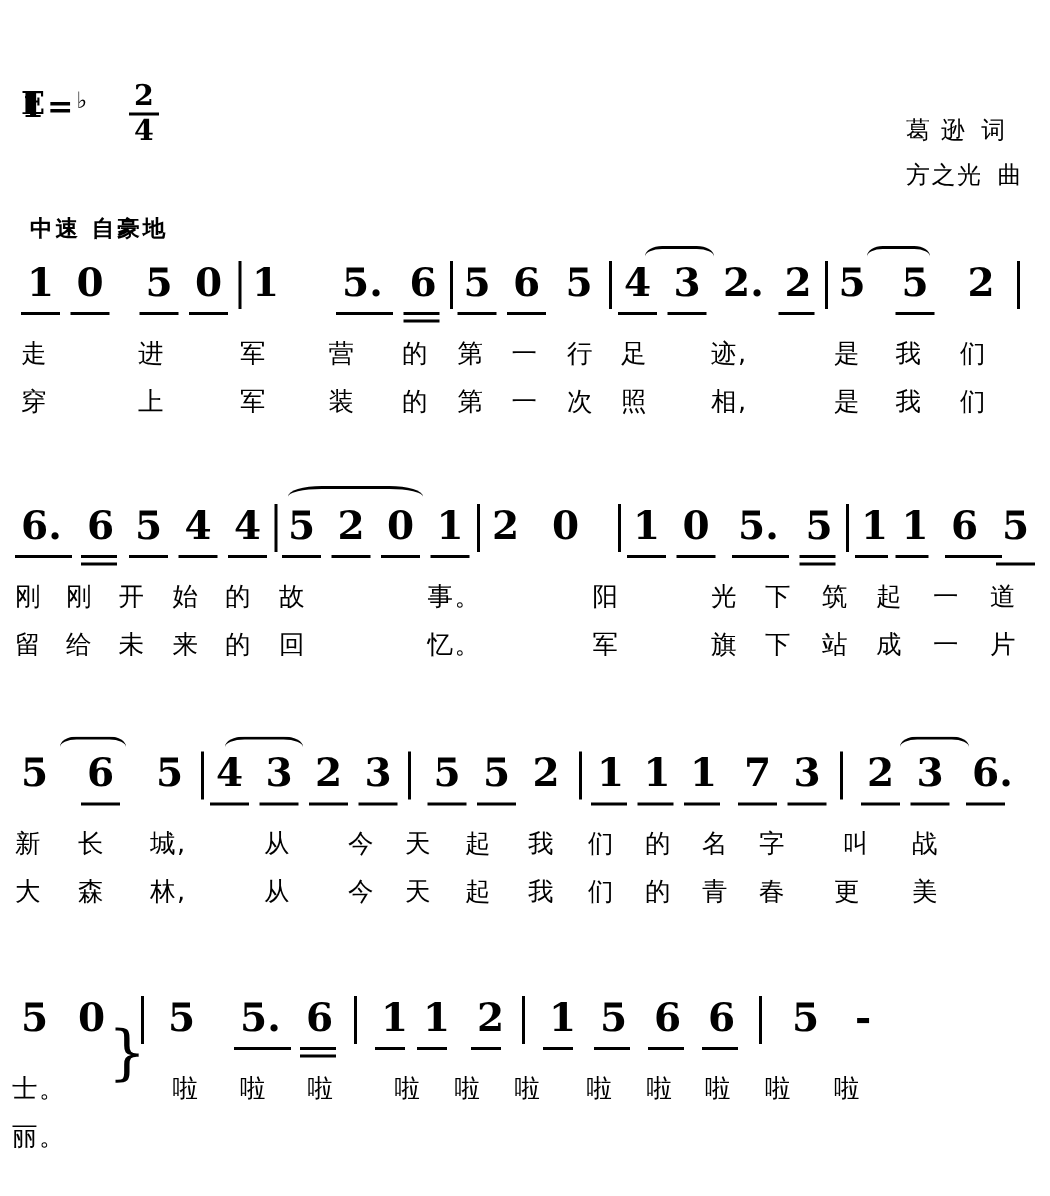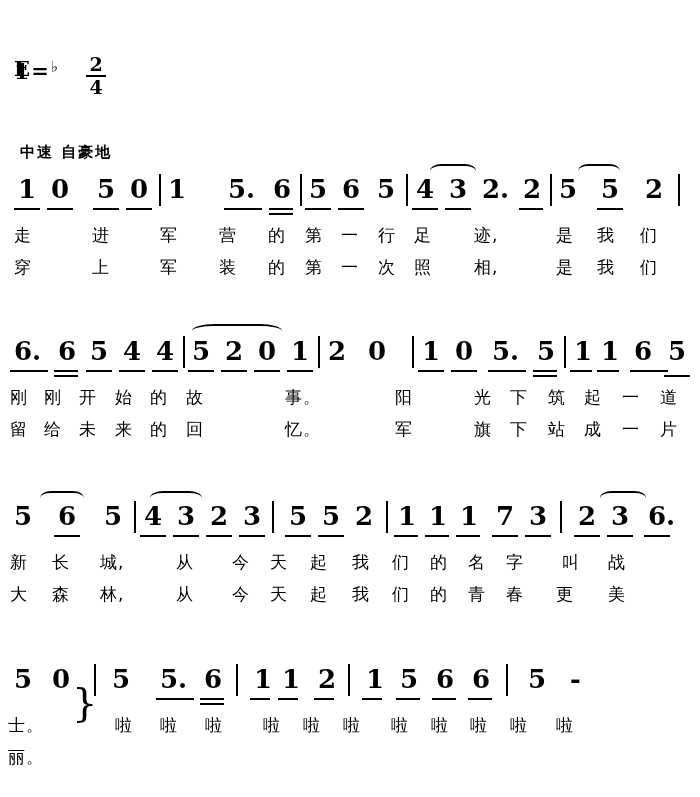--- a/index.html
+++ b/index.html
@@ -152,20 +152,26 @@
     <span class="note">E</span>
   </div>
 
   <div class="meter">
     <span class="num">2</span>
     <span class="bar"></span>
     <span class="den">4</span>
   </div>
 
   <div class="credits">
+    <div>
+      <span>葛 逊</span><span class="sp"></span><span>词</span>
+    </div>
+    <div>
+      <span>方之光</span><span class="sp"></span><span>曲</span>
+    </div>
   </div>
 
   <div class="tempo">中速  自豪地</div>
 
   <div class="system" style="top:168px;">
     <div class="notes-row">
       <span class="note" style="left:18px;top:8px;">1</span>
       <span class="underline" style="left:14px;top:40px;width:26px;"></span>
       <span class="note" style="left:51px;top:8px;">0</span>
       <span class="underline" style="left:47px;top:40px;width:26px;"></span>

